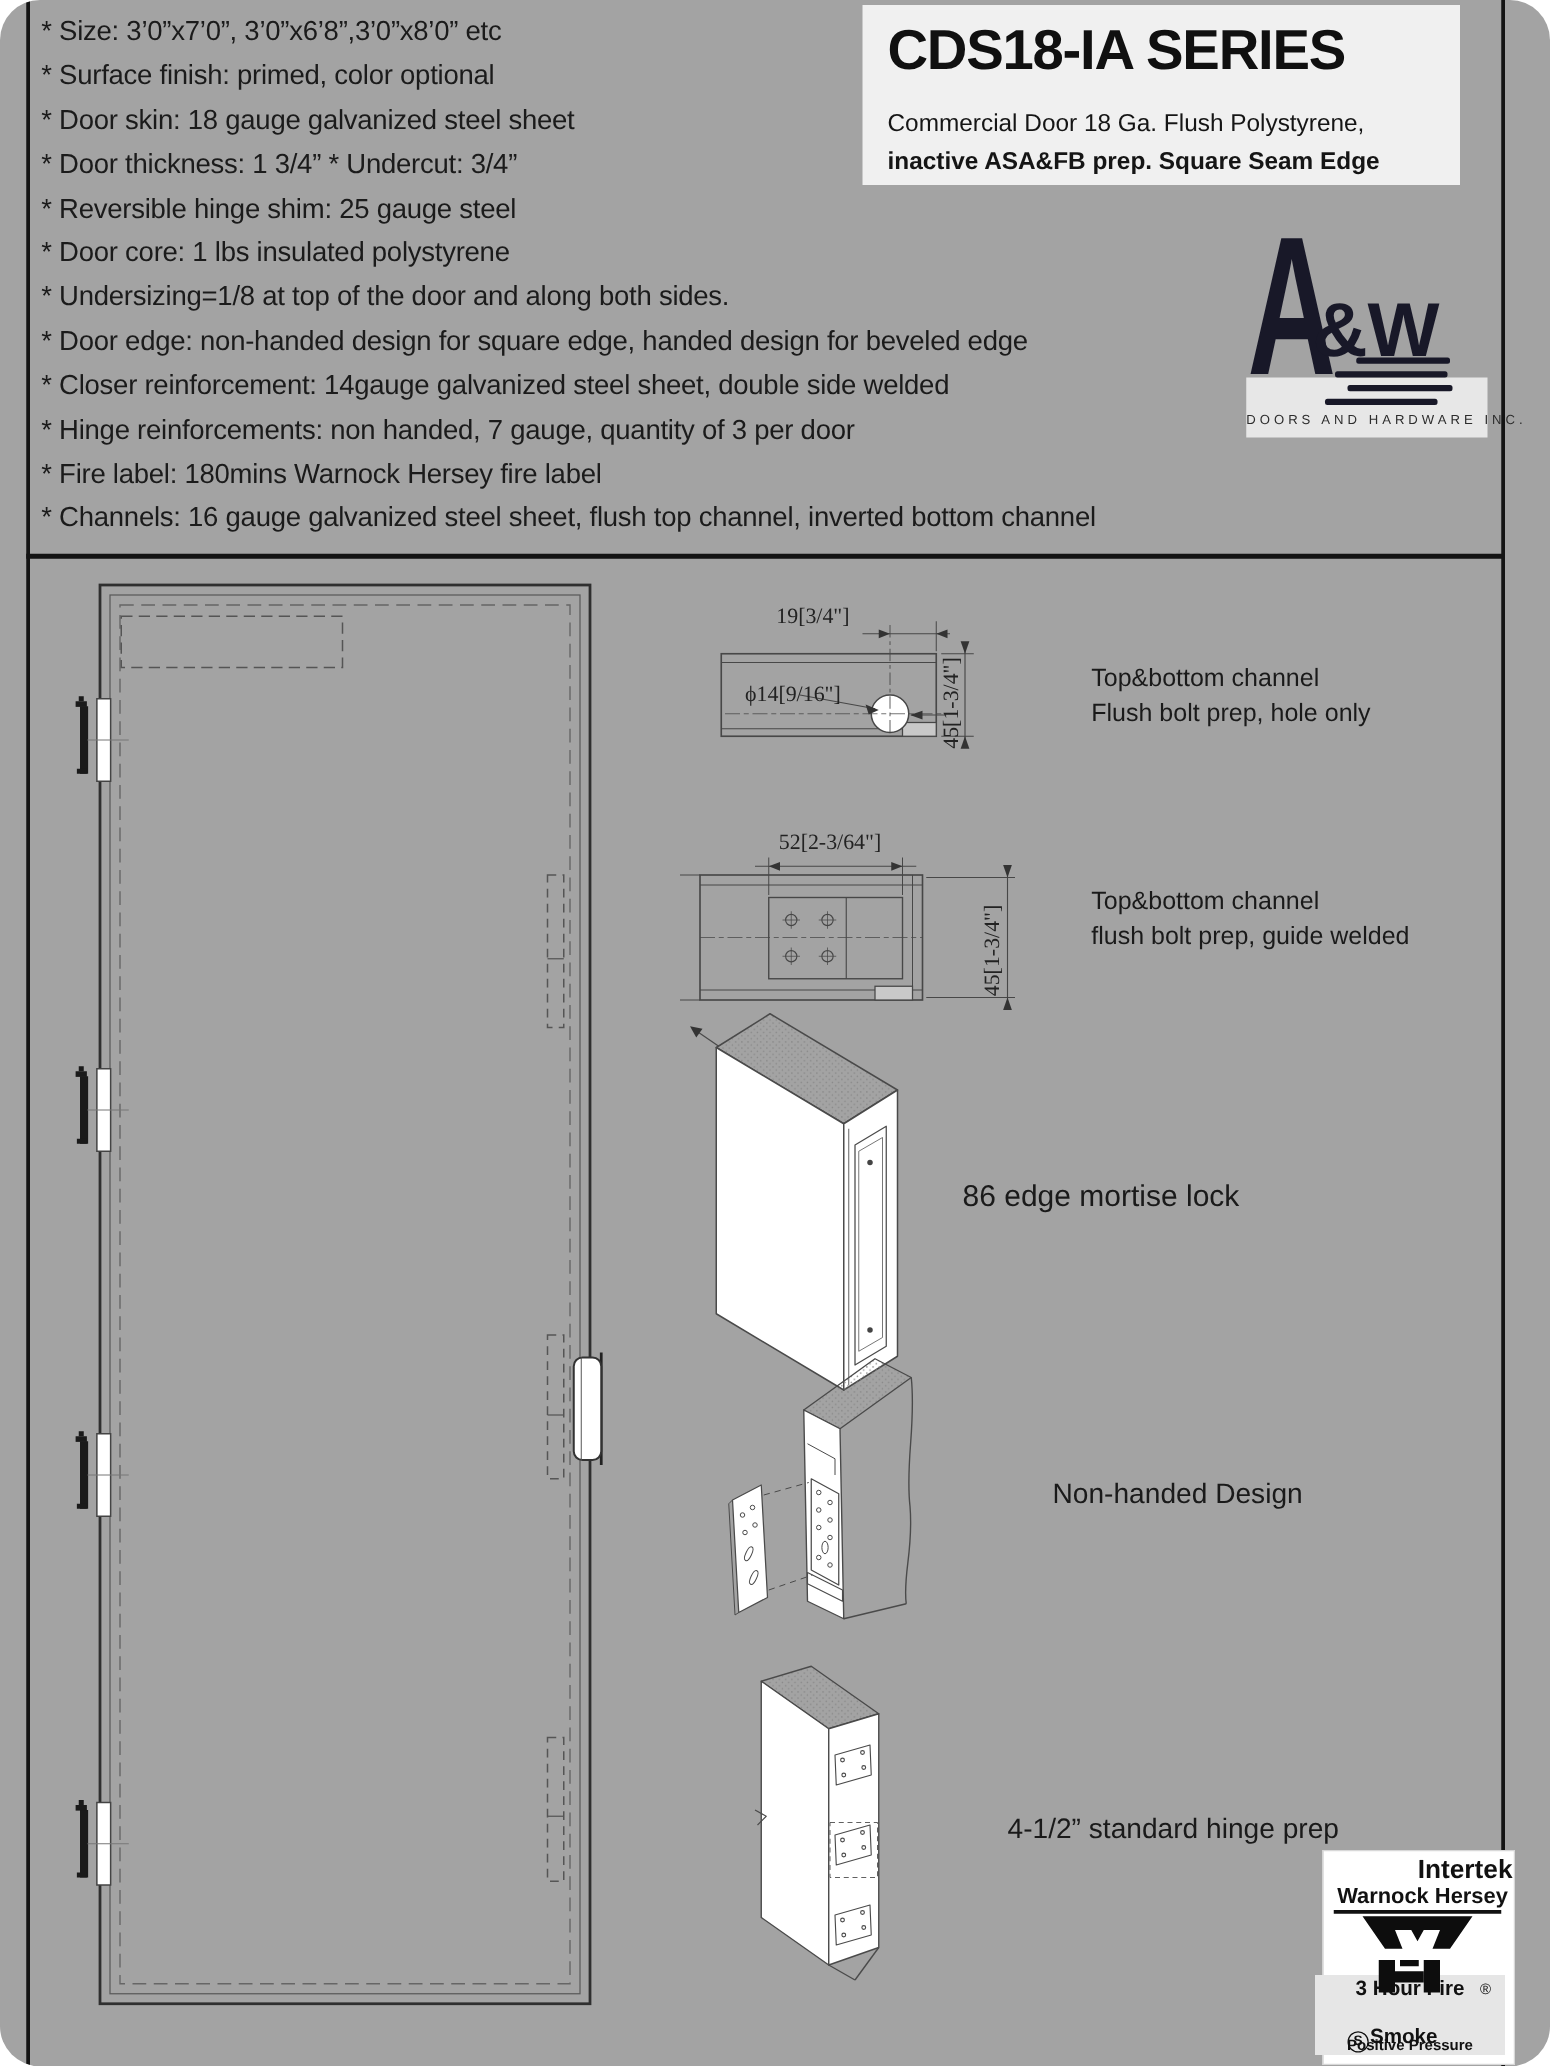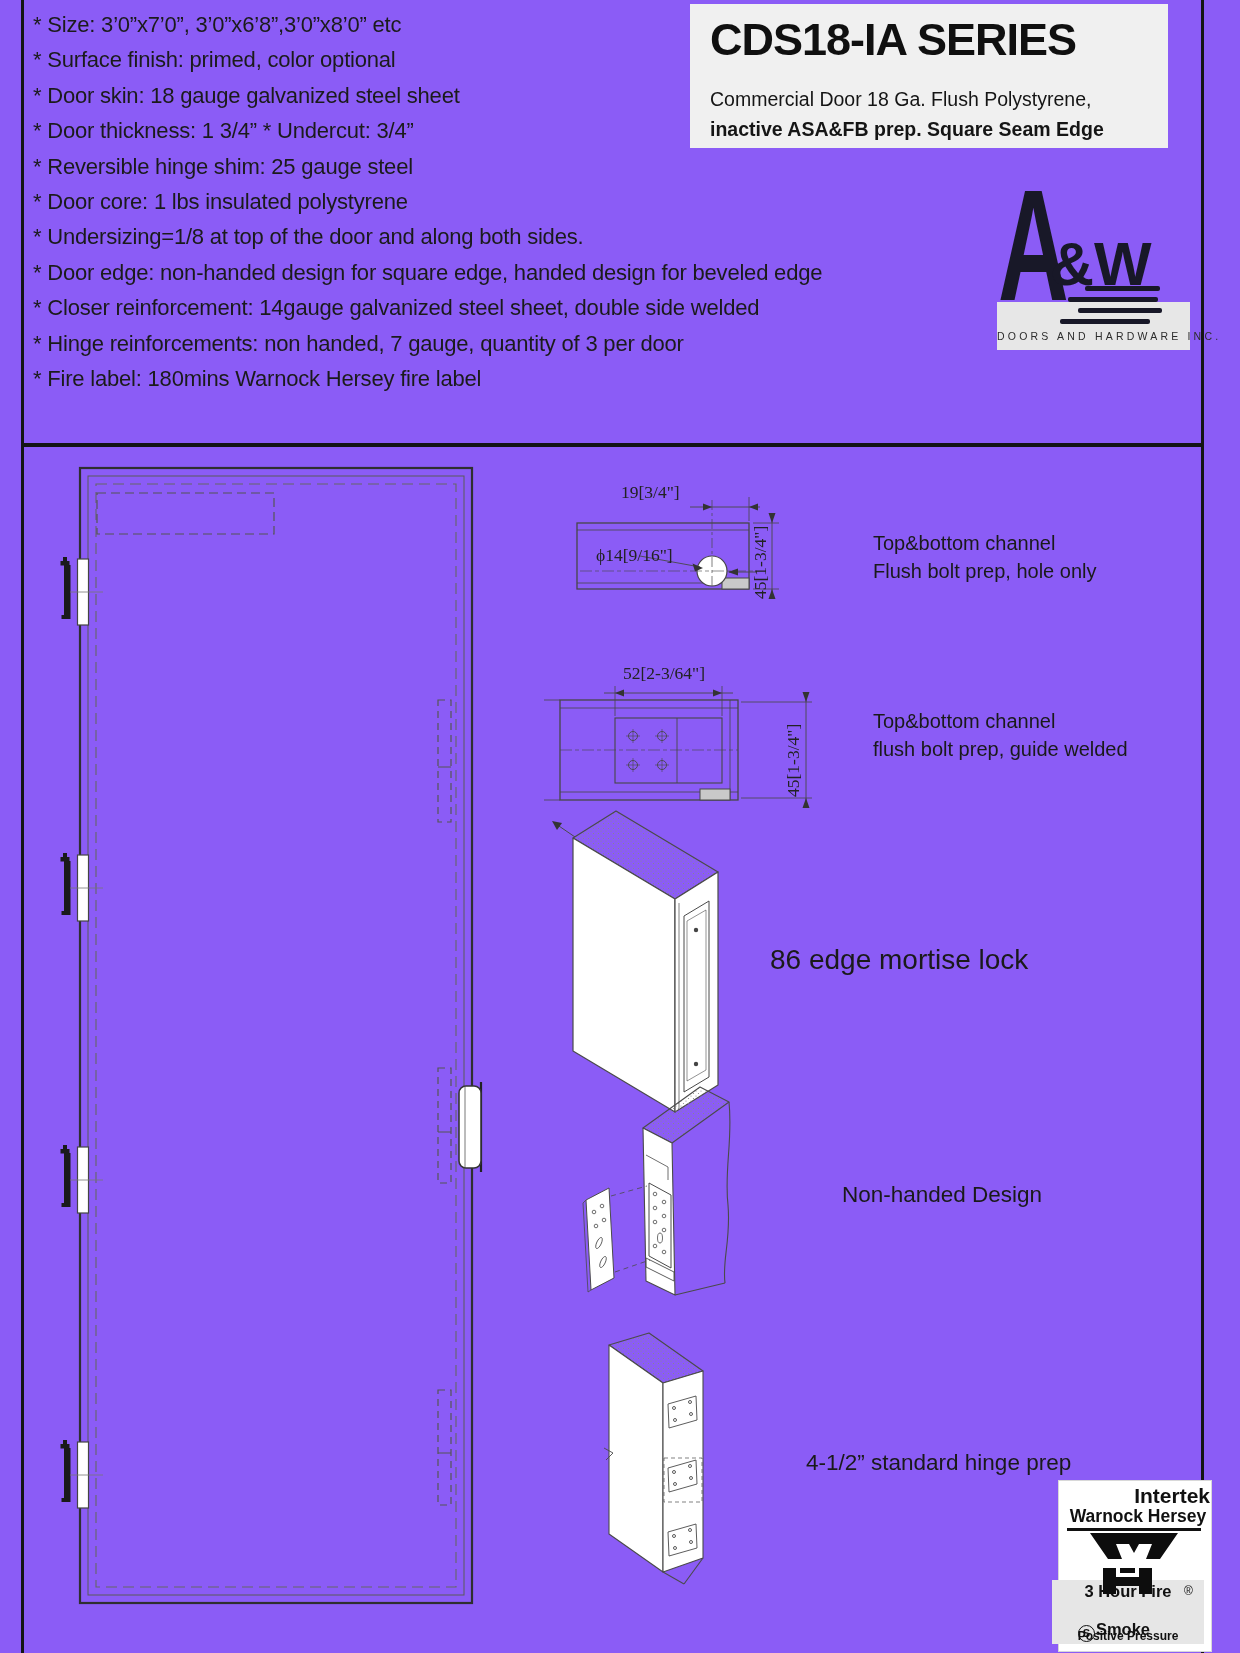--- a/index.html
+++ b/index.html
@@ -1,17 +1,17 @@
 <!DOCTYPE html>
 <html><head>
 <meta charset="utf-8">
 <style>
   html,body{margin:0;padding:0;background:#fff;}
-  .page{position:relative;width:1240px;height:1653px;background:#8b5cf6;
-        font-family:"Liberation Sans",sans-serif;color:#161616;overflow:hidden;}
+  .page{position:relative;width:1240px;height:1653px;background:#a3a3a3;
+        font-family:"Liberation Sans",sans-serif;color:#161616;overflow:hidden;border-radius:32px;}
   .vborder{position:absolute;top:0;width:3px;height:1653px;background:#141414;}
   .hdivider{position:absolute;left:21px;top:443px;width:1183px;height:4px;background:#141414;}
   
   .specs{position:absolute;left:33px;top:7px;width:1150px;
          font-size:22px;line-height:35.4px;letter-spacing:-0.2px;color:#1b1b1b;white-space:nowrap;}
   
   .titleblock{position:absolute;left:690px;top:4px;width:452px;height:144px;background:#f0f0f0;padding-left:26px;}
   .titleblock .title{position:absolute;left:20px;top:10px;font-size:45px;font-weight:800;
          letter-spacing:-1px;color:#101010;}
   .titleblock .sub1{position:absolute;left:20px;top:84px;font-size:19.5px;font-weight:400;color:#151515;}
@@ -21,21 +21,21 @@
   .aw-strip{position:absolute;left:47px;top:102px;width:193px;height:48px;background:#e7e7e7;}
   .aw-a{position:absolute;left:48px;top:-34px;font-size:158px;font-weight:900;color:#181828;
         transform:scaleX(0.62);transform-origin:left top;line-height:1;}
   .aw-w{position:absolute;left:100px;top:34px;font-size:61px;font-weight:900;color:#181828;line-height:1;}
   .aw-line{position:absolute;height:5px;background:#181828;border-radius:2px;}
   .aw-caption{position:absolute;left:47px;top:130px;width:193px;text-align:center;
         font-size:10.5px;letter-spacing:3.2px;color:#2c2c2c;white-space:nowrap;}
   
   .dlabel{position:absolute;color:#1a1a1a;white-space:nowrap;}
   .l20{font-size:20px;margin-left:25px;}
-  .l24{font-size:28px;}
+  .l24{font-size:24px;}
   .l22{font-size:22.5px;}
   
   .art{position:absolute;left:0;top:0;}
   .dim{font-family:"Liberation Serif",serif;font-size:17.5px;fill:#222;}
   
   .certbox{position:absolute;left:1058px;top:1480px;width:152px;height:170px;background:#fff;
            border:1px solid #d8d8d8;}
   .cert-brand{position:absolute;left:1058px;top:1484px;width:152px;text-align:right;
            font-size:21px;font-weight:700;color:#111;}
   .cert-agency{position:absolute;left:1058px;top:1506px;width:160px;text-align:center;
@@ -67,20 +67,21 @@
     <div>* Surface finish: primed, color optional</div>
     <div>* Door skin: 18 gauge galvanized steel sheet</div>
     <div>* Door thickness: 1 3/4” * Undercut: 3/4”</div>
     <div>* Reversible hinge shim: 25 gauge steel</div>
     <div>* Door core: 1 lbs insulated polystyrene</div>
     <div>* Undersizing=1/8 at top of the door and along both sides.</div>
     <div>* Door edge: non-handed design for square edge, handed design for beveled edge</div>
     <div>* Closer reinforcement: 14gauge galvanized steel sheet, double side welded</div>
     <div>* Hinge reinforcements: non handed, 7 gauge, quantity of 3 per door</div>
     <div>* Fire label: 180mins Warnock Hersey fire label</div>
+    <div>* Channels: 16 gauge galvanized steel sheet, flush top channel, inverted bottom channel</div>
   </div>
 
   <div class="titleblock">
     <div class="title">CDS18-IA SERIES</div>
     <div class="sub1">Commercial Door 18 Ga. Flush Polystyrene,</div>
     <div class="sub2">inactive ASA&amp;FB prep. Square Seam Edge</div>
   </div>
 
   <div class="awlogo">
     <div class="aw-strip"></div>

